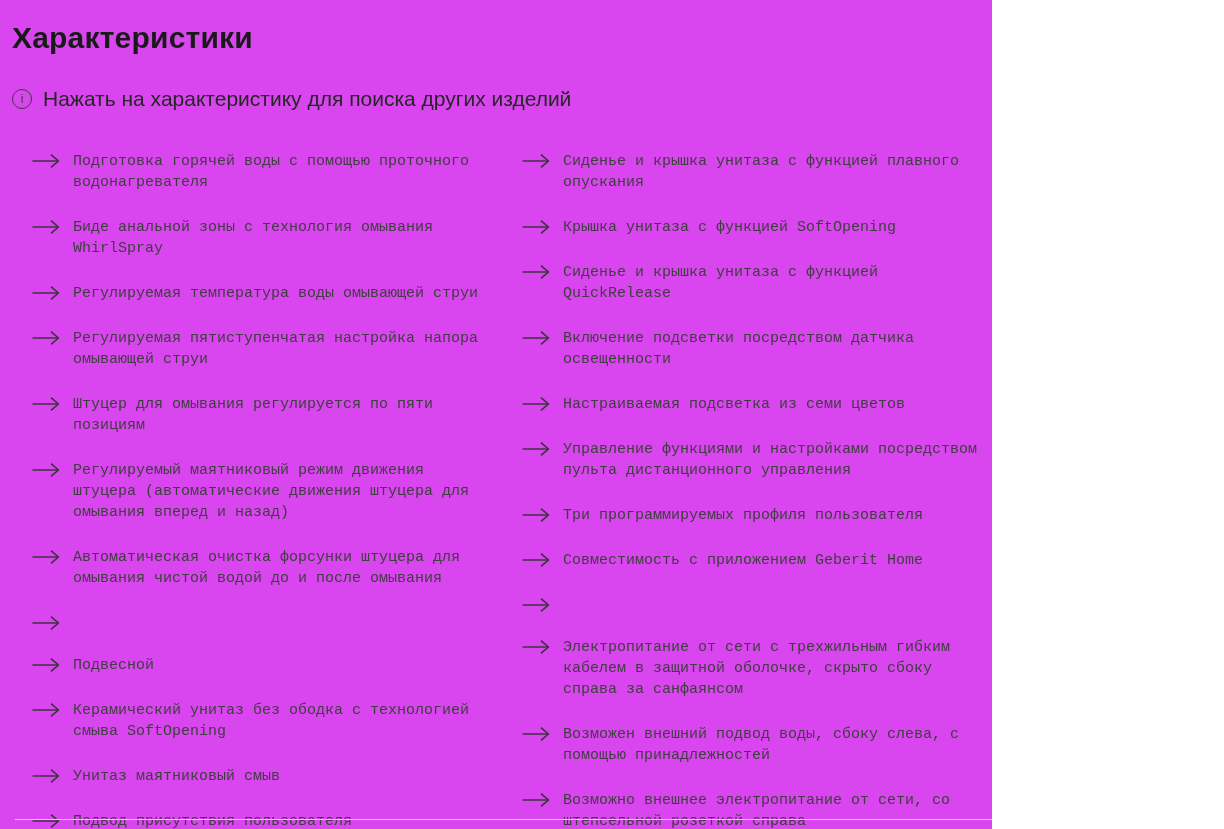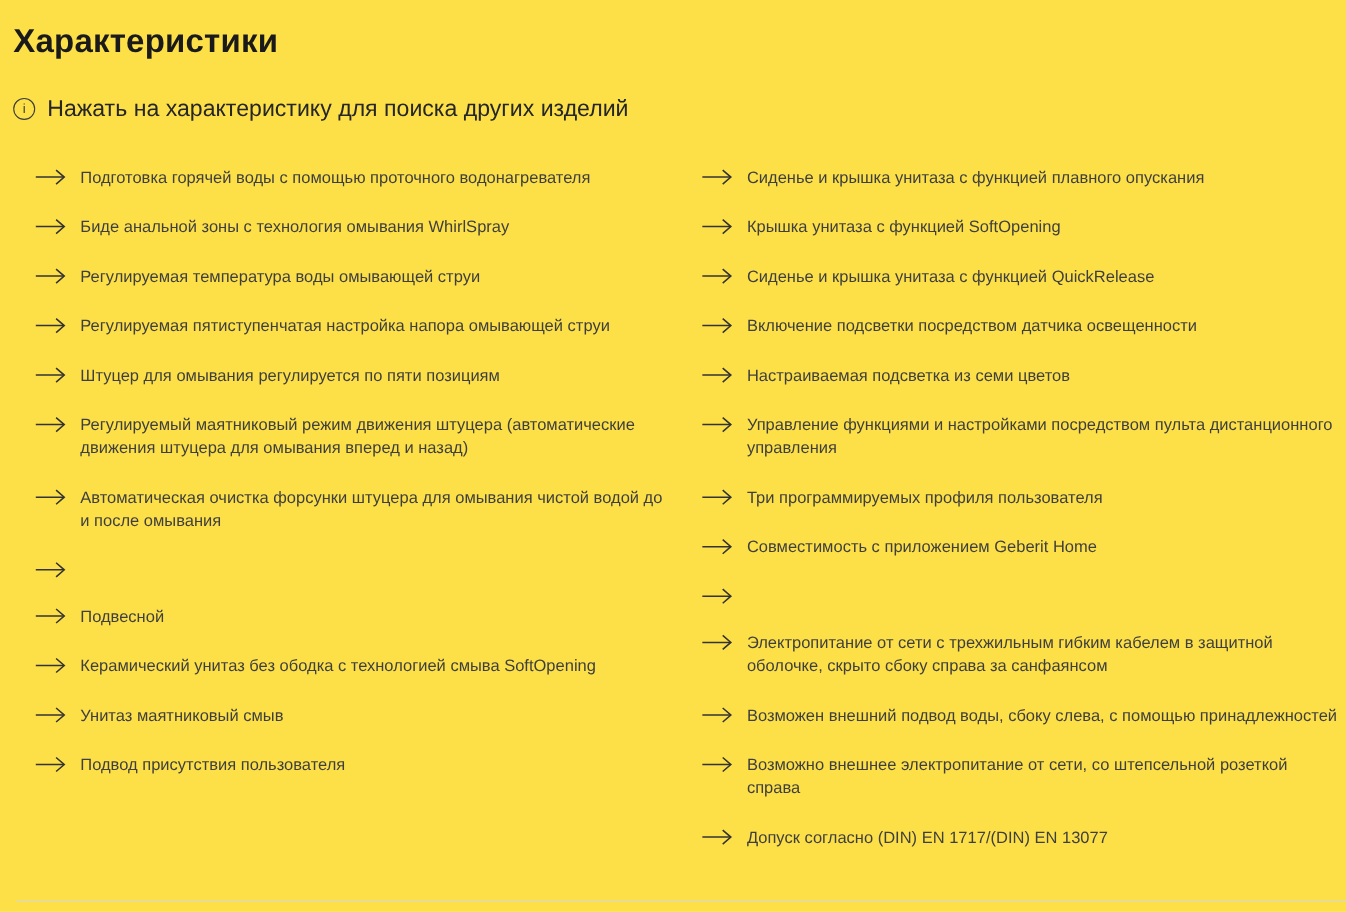--- a/index.html
+++ b/index.html
@@ -4,21 +4,21 @@
 <style>
   * { margin: 0; padding: 0; box-sizing: border-box; }
   html, body { background: #ffffff; }
   body {
     font-family: "Liberation Sans", "DejaVu Sans", sans-serif;
     width: 1224px; height: 829px;
     position: relative;
     overflow: hidden;
     color: #262626;
   }
-  .page { position: relative; width: 1224px; height: 829px; background: #fde047; }
+  .page { position: relative; width: 992px; height: 829px; background: #d946ef; }
 
   .page-title {
     position: absolute;
     top: 21px; left: 12px;
     font-size: 30px;
     font-weight: 700;
     color: #1a1a1a;
     letter-spacing: 0.2px;
   }
 
@@ -69,20 +69,21 @@
   .feature .arrow {
     flex-shrink: 0;
     margin-top: 2px;
     display: inline-flex;
   }
   .feature .label {
     font-size: 15px;
     line-height: 21px;
     color: #3f3f3f;
     max-width: 545px;
+    font-family: Liberation Mono, monospace;
   }
 
   .bottom-rule {
     position: absolute;
     left: 15px;
     right: 0;
     top: 819px;
     border-top: 1px solid #d7d7d7;
   }
 </style>

